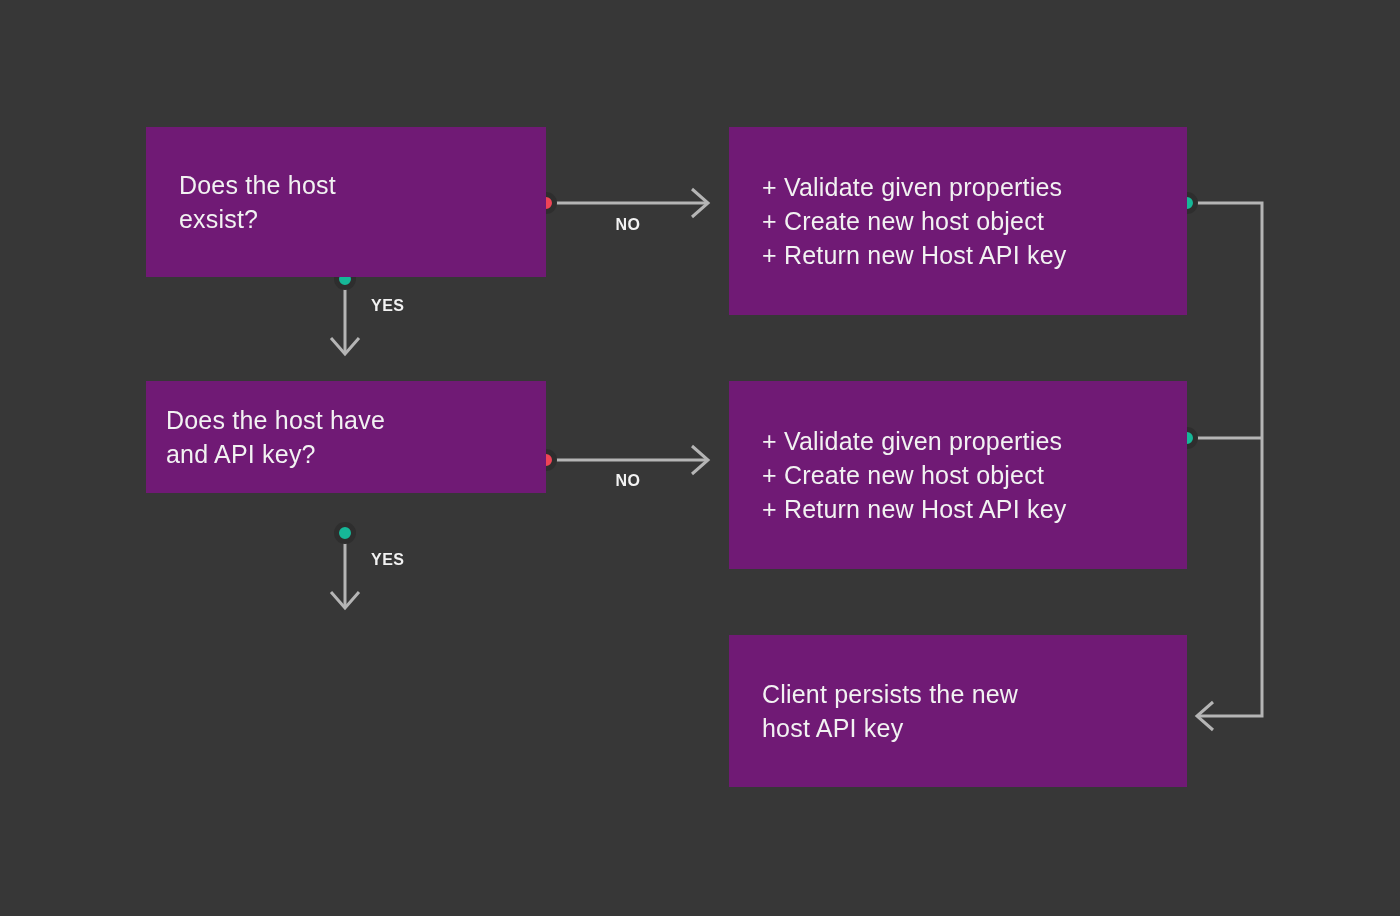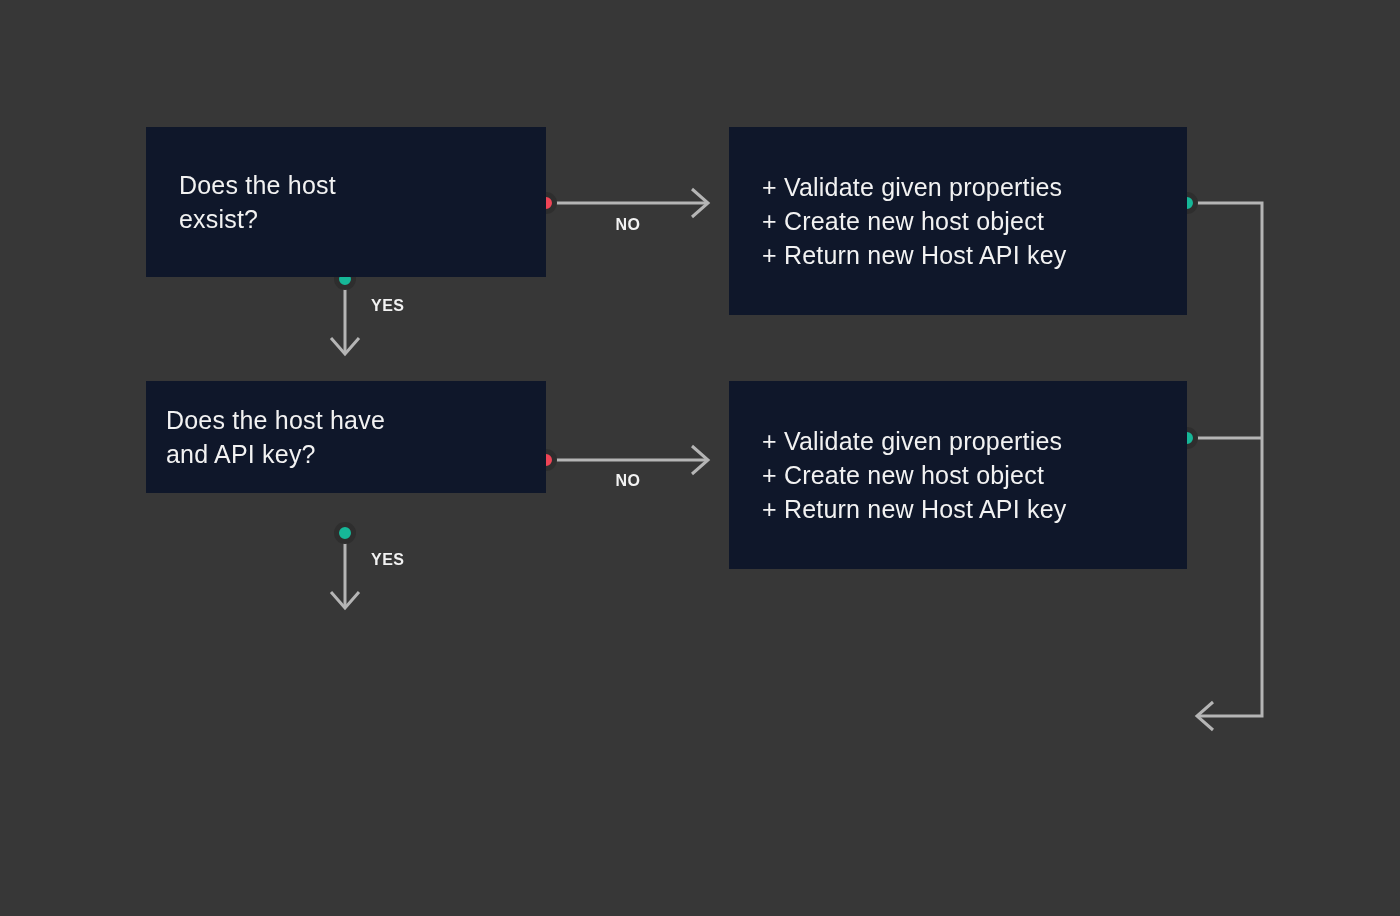--- a/index.html
+++ b/index.html
@@ -18,21 +18,21 @@
   .connectors {
     position: absolute;
     left: 0;
     top: 0;
     width: 1400px;
     height: 916px;
     pointer-events: none;
   }
   .box {
     position: absolute;
-    background: #0f172a;
+    background: #701a75;
     display: flex;
     align-items: center;
     box-sizing: border-box;
     padding-left: 33px;
     padding-right: 20px;
   }
   .box-text {
     color: #f2f2f2;
     font-size: 25px;
     line-height: 34px;
@@ -114,19 +114,23 @@
 and API key?</div>
   </div>
 
   <div class="box b4">
     <div class="box-text">+ Validate given properties
 + Create new host object
 + Return new Host API key</div>
   </div>
 
 
+  <div class="box b6">
+    <div class="box-text">Client persists the new
+host API key</div>
+  </div>
 
   <div class="edge-label lbl-no-1">NO</div>
   <div class="edge-label lbl-yes-1">YES</div>
   <div class="edge-label lbl-no-2">NO</div>
   <div class="edge-label lbl-yes-2">YES</div>
 
 </div>
 
 </body></html>

